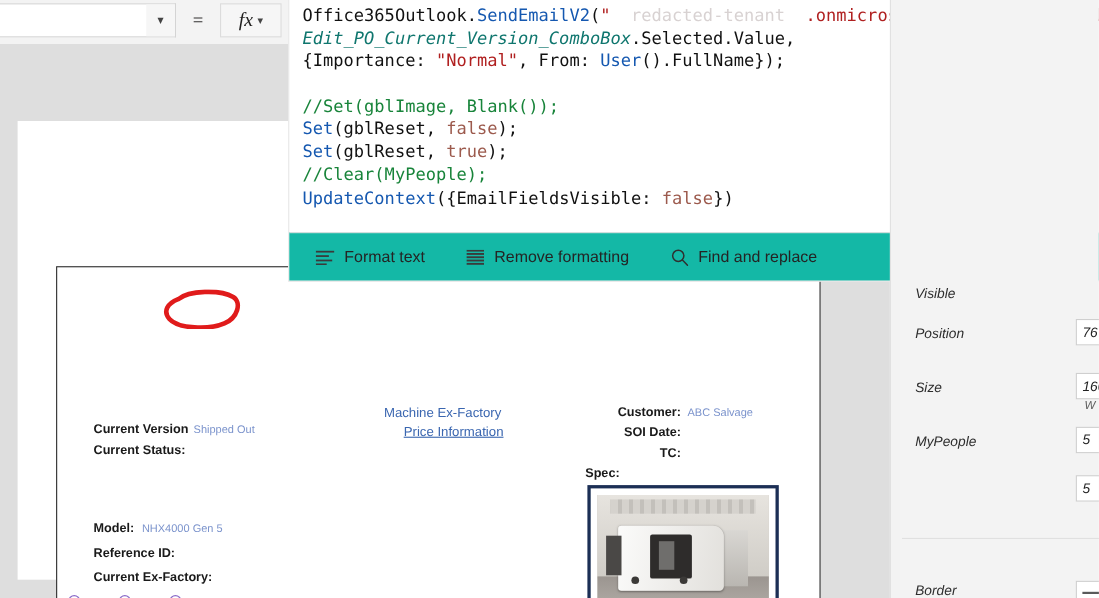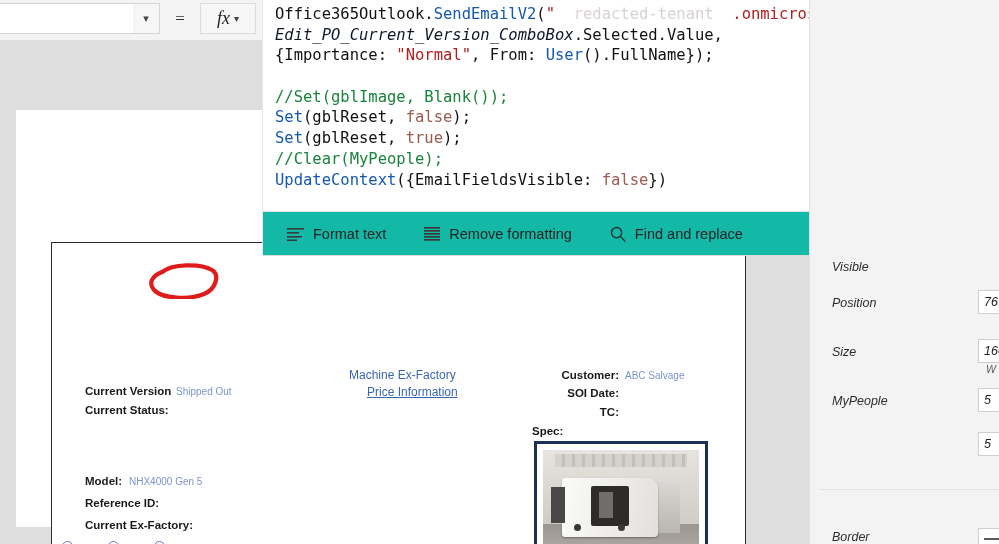--- a/index.html
+++ b/index.html
@@ -56,21 +56,21 @@
     position: absolute; left: 6px; top: 0; right: 0; top: 0;
     padding: 4px 0 0 6px;
     font-family: "DejaVu Sans Mono", monospace;
     font-size: 15.5px; line-height: 20.7px;
     white-space: pre; color: #000000;
   }
   .formula-code .ln { display: block; height: 20.7px; }
   .tk-plain   { color: #111111; }
   .tk-fn      { color: #1558b0; }
   .tk-str     { color: #b02020; }
-  .tk-ctrl    { color: #0f172a; font-style: italic; }
+  .tk-ctrl    { color: #0f766e; font-style: italic; }
   .tk-com     { color: #18843a; }
   .tk-bool    { color: #9c5a4d; }
   .tk-faint   { color: #d8d2d2; }
 
   .formula-toolbar {
     position: absolute; left: 0; bottom: 0; width: 737px; height: 44px;
     background: #14b8a6; border-top: 1px solid #e3e3e3;
     display: flex; align-items: center; padding-left: 18px; gap: 26px;
   }
   .fbtn {

